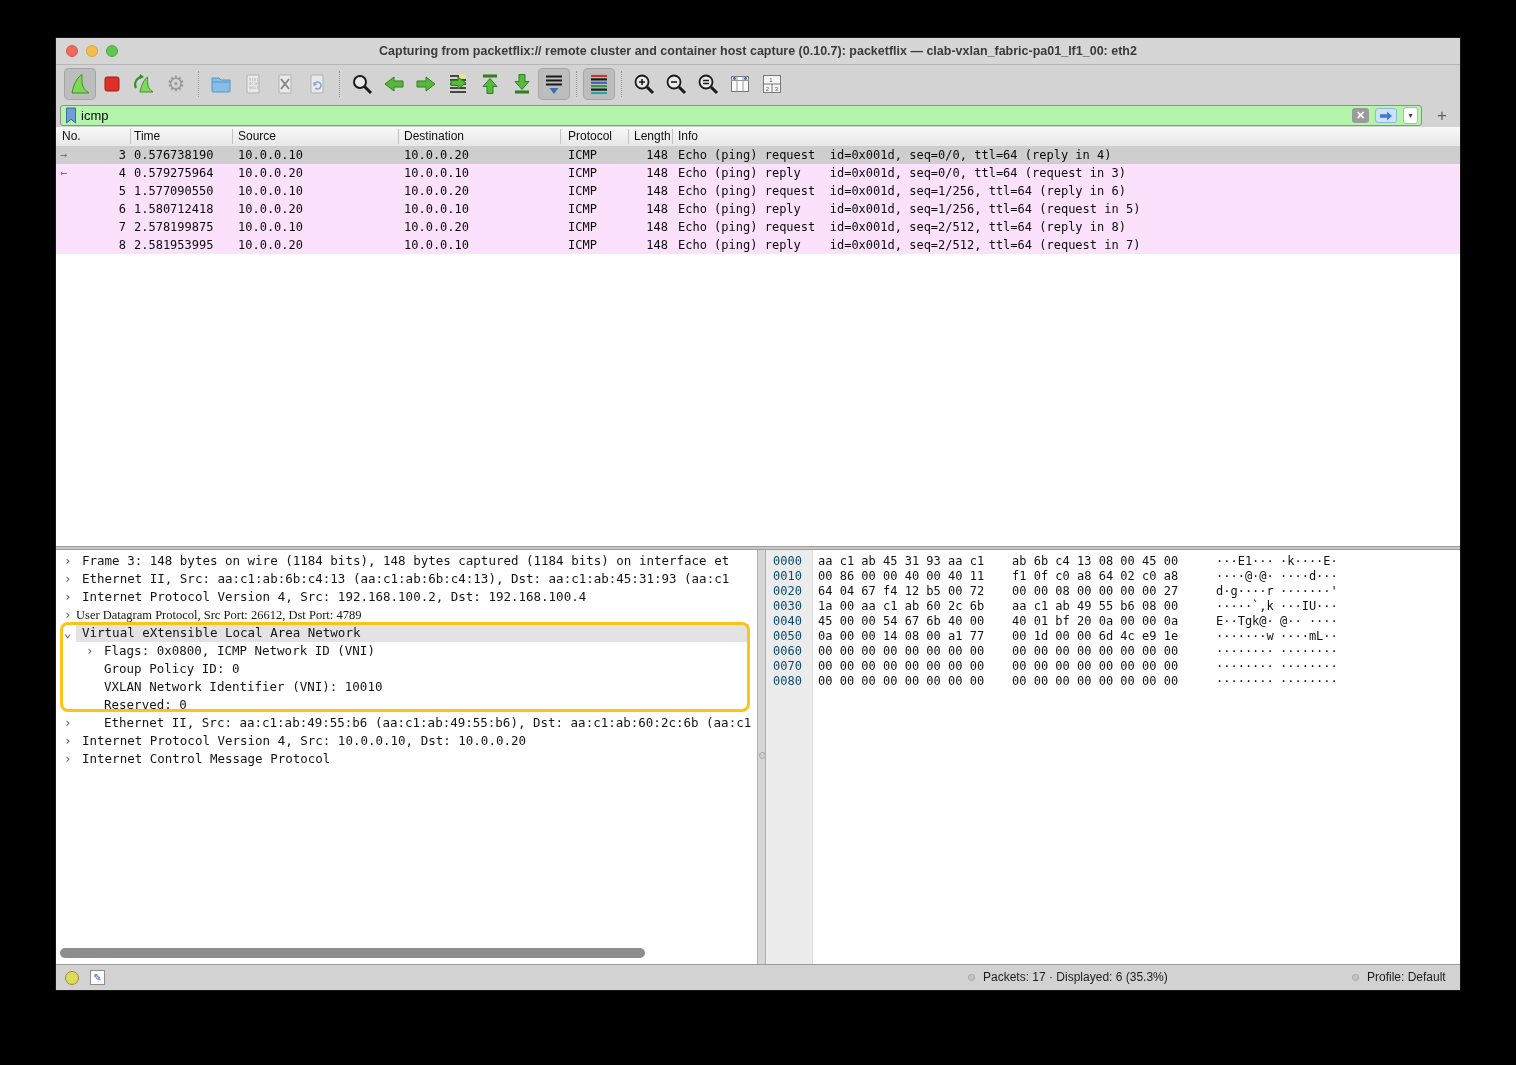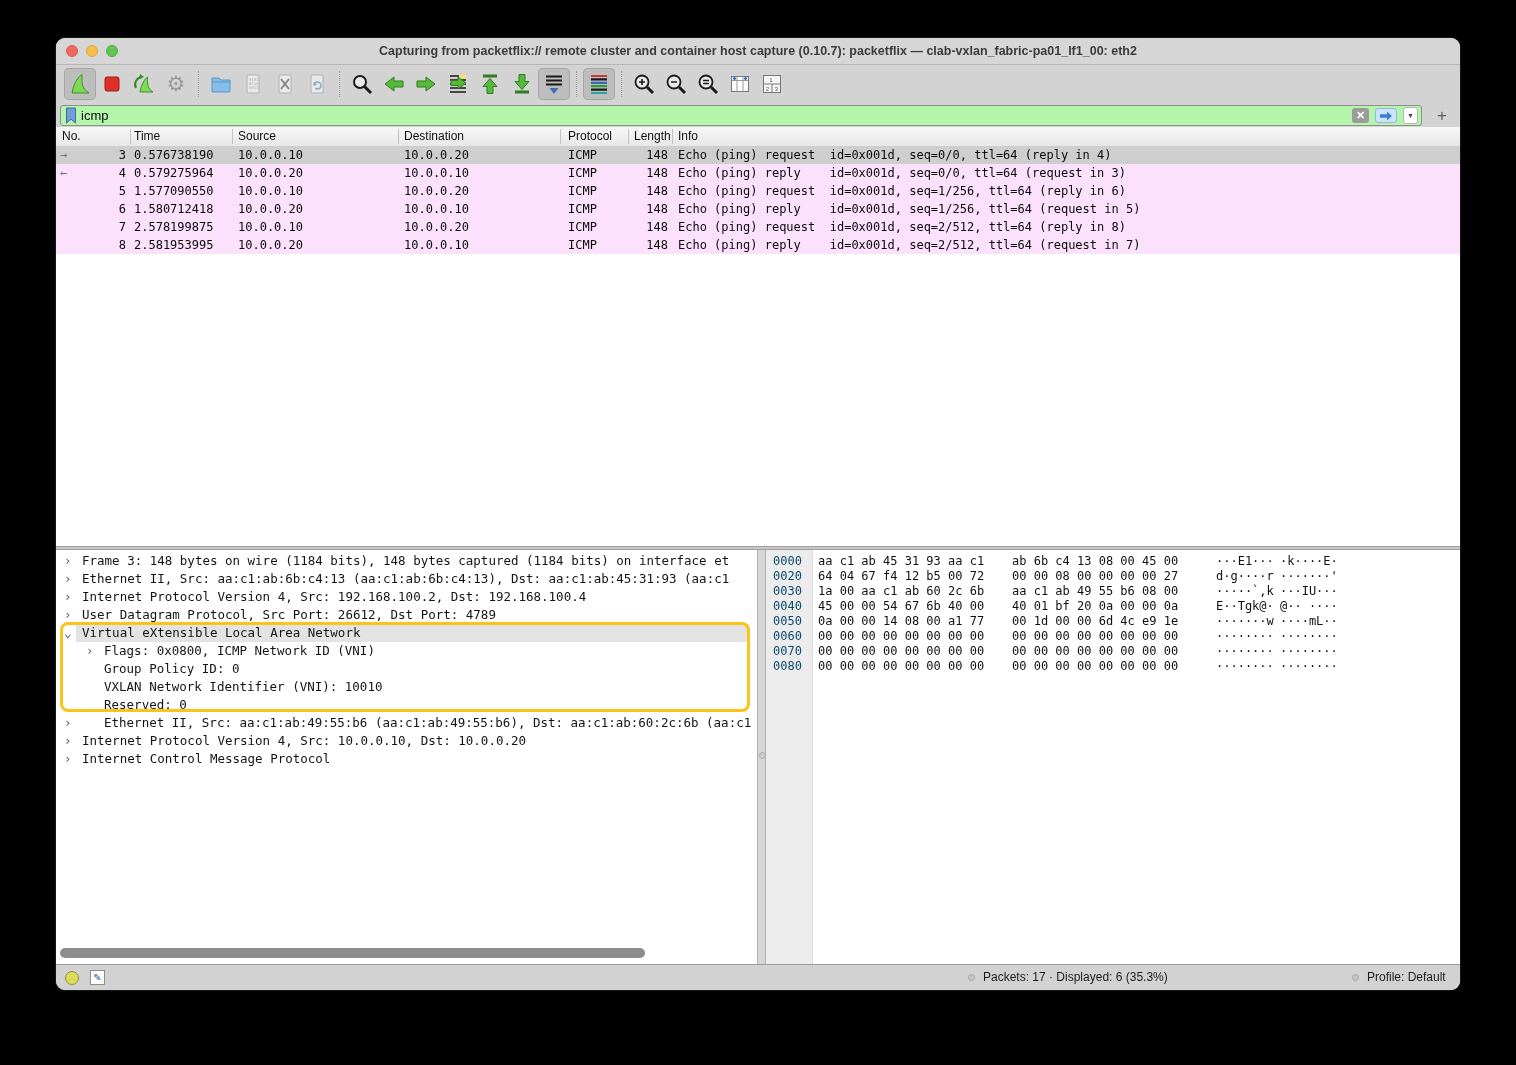--- a/index.html
+++ b/index.html
@@ -1,17 +1,17 @@
 <!DOCTYPE html>
 <html><head>
 <meta charset="utf-8">
 <style>
   html,body{margin:0;padding:0;}
   body{width:1516px;height:1065px;background:#000;font-family:"Liberation Sans",sans-serif;position:relative;overflow:hidden;}
-  #window{position:absolute;left:56px;top:38px;width:1404px;height:952px;background:#d3d3d3;border-radius:9px;box-shadow:0 0 0 1px #161616,0 18px 40px rgba(0,0,0,.6);overflow:hidden;}
+  #window{position:absolute;left:56px;top:38px;width:1404px;height:952px;background:#d3d3d3;border-radius:0;box-shadow:0 0 0 1px #161616,0 18px 40px rgba(0,0,0,.6);overflow:hidden;}
   
   #titlebar{position:absolute;left:0;top:0;width:100%;height:26px;background:#d6d6d6;border-bottom:1px solid #b6b6b6;}
   .tl{position:absolute;top:7px;width:12px;height:12px;border-radius:50%;}
   #tl-close{left:10px;background:#ee6a5f;border:1px solid #d95850;box-sizing:border-box;}
   #tl-min{left:30px;background:#f5bd4f;border:1px solid #dda73e;box-sizing:border-box;}
   #tl-zoom{left:50px;background:#61c554;border:1px solid #52aa45;box-sizing:border-box;}
   #title-text{position:absolute;left:0;right:0;top:0;line-height:26px;text-align:center;font-size:12.5px;font-weight:bold;color:#3b3b3b;white-space:nowrap;}
   
   #toolbar{position:absolute;left:0;top:26px;width:100%;height:40px;display:flex;align-items:center;padding-left:8px;box-sizing:border-box;}
   .tbtn{width:32px;height:32px;border-radius:5px;display:flex;align-items:center;justify-content:center;flex:0 0 auto;}
@@ -371,21 +371,21 @@
       </div>
     </div>
 
   <div id="split-h"></div>
 
   <div id="detail-pane">
     <div id="detail-rows">
         <div class="drow"><span class="dexp" style="left: 8px;">›</span><span style="left: 26px;">Frame 3: 148 bytes on wire (1184 bits), 148 bytes captured (1184 bits) on interface et</span></div>
         <div class="drow"><span class="dexp" style="left: 8px;">›</span><span style="left: 26px;">Ethernet II, Src: aa:c1:ab:6b:c4:13 (aa:c1:ab:6b:c4:13), Dst: aa:c1:ab:45:31:93 (aa:c1</span></div>
         <div class="drow"><span class="dexp" style="left: 8px;">›</span><span style="left: 26px;">Internet Protocol Version 4, Src: 192.168.100.2, Dst: 192.168.100.4</span></div>
-        <div class="drow"><span class="dexp" style="left: 8px;">›</span><span style="left: 26px;">User Datagram Protocol, Src Port: 26612, Dst Port: 4789</span></div>
+        <div class="drow"><span class="dexp" style="left: 8px;">›</span><span style="left: 20px; font-family: Liberation Serif, serif;">User Datagram Protocol, Src Port: 26612, Dst Port: 4789</span></div>
         <div class="drow"><div class="dsel-bg"></div><span class="dexp" style="left: 8px;">⌄</span><span style="left: 26px;">Virtual eXtensible Local Area Network</span></div>
         <div class="drow"><span class="dexp" style="left: 30px;">›</span><span style="left: 48px;">Flags: 0x0800, ICMP Network ID (VNI)</span></div>
         <div class="drow"><span style="left: 48px;">Group Policy ID: 0</span></div>
         <div class="drow"><span style="left: 48px;">VXLAN Network Identifier (VNI): 10010</span></div>
         <div class="drow"><span style="left: 48px;">Reserved: 0</span></div>
         <div class="drow"><span class="dexp" style="left: 8px;">›</span><span style="left: 38px; margin-left: 10px;">Ethernet II, Src: aa:c1:ab:49:55:b6 (aa:c1:ab:49:55:b6), Dst: aa:c1:ab:60:2c:6b (aa:c1</span></div>
         <div class="drow"><span class="dexp" style="left: 8px;">›</span><span style="left: 26px;">Internet Protocol Version 4, Src: 10.0.0.10, Dst: 10.0.0.20</span></div>
         <div class="drow"><span class="dexp" style="left: 8px;">›</span><span style="left: 26px;">Internet Control Message Protocol</span></div>
       </div>
     <div id="detail-hscroll"></div>
@@ -398,20 +398,27 @@
     <div id="hex-gutter"></div>
     <div id="hex-rows">
         <div class="hrow">
           <span class="hx-off">0000</span>
           <span class="hx-1">aa c1 ab 45 31 93 aa c1</span>
           <span class="hx-2">ab 6b c4 13 08 00 45 00</span>
           <span class="hx-a1">···E1···</span>
           <span class="hx-a2">·k····E·</span>
         </div>
         <div class="hrow">
+          <span class="hx-off">0010</span>
+          <span class="hx-1">00 86 00 00 40 00 40 11</span>
+          <span class="hx-2">f1 0f c0 a8 64 02 c0 a8</span>
+          <span class="hx-a1">····@·@·</span>
+          <span class="hx-a2">····d···</span>
+        </div>
+        <div class="hrow">
           <span class="hx-off">0020</span>
           <span class="hx-1">64 04 67 f4 12 b5 00 72</span>
           <span class="hx-2">00 00 08 00 00 00 00 27</span>
           <span class="hx-a1">d·g····r</span>
           <span class="hx-a2">·······'</span>
         </div>
         <div class="hrow">
           <span class="hx-off">0030</span>
           <span class="hx-1">1a 00 aa c1 ab 60 2c 6b</span>
           <span class="hx-2">aa c1 ab 49 55 b6 08 00</span>

